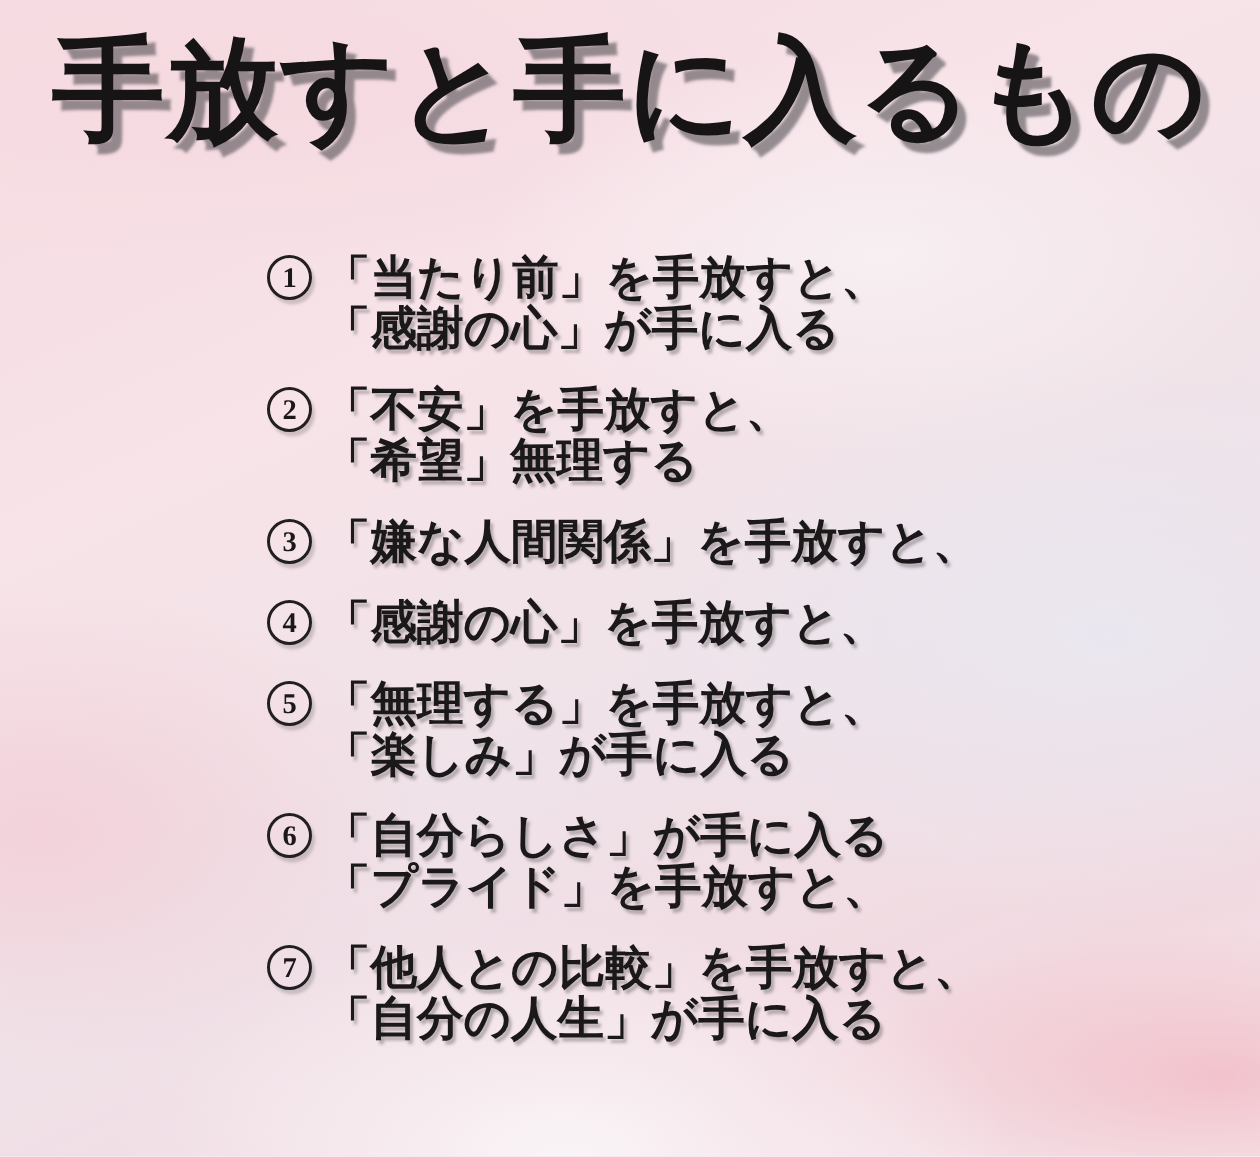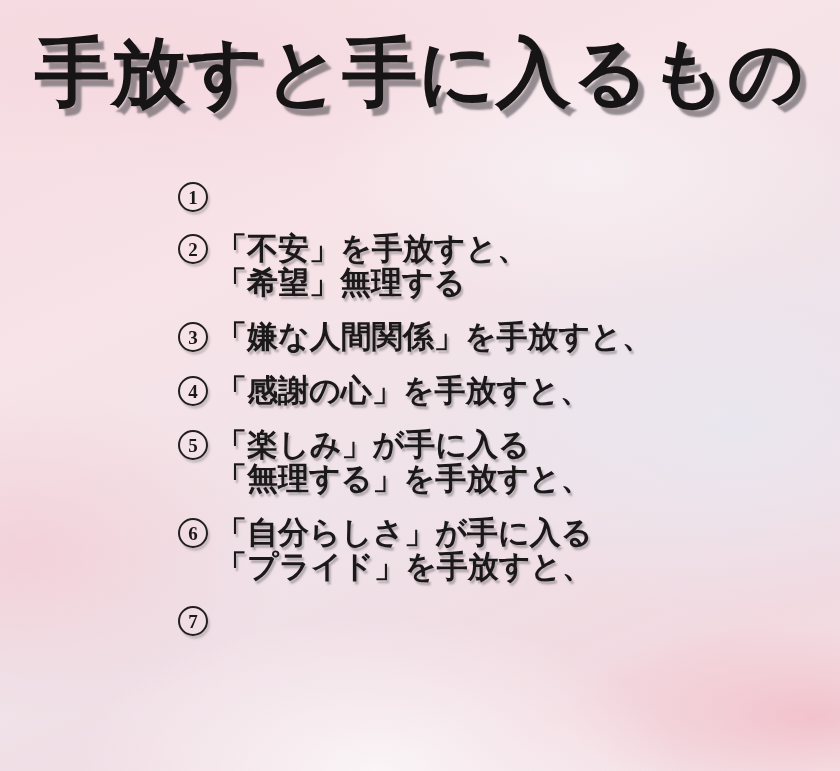--- a/index.html
+++ b/index.html
@@ -16,21 +16,21 @@
       radial-gradient(ellipse 45% 25% at 70% 22%, rgba(247,241,244,0.85), rgba(247,241,244,0) 70%),
       radial-gradient(ellipse 50% 28% at 45% 100%, rgba(250,246,248,0.95), rgba(250,246,248,0) 72%),
       radial-gradient(ellipse 42% 18% at 97% 93%, rgba(242,183,194,0.75), rgba(242,183,194,0) 70%),
       radial-gradient(ellipse 45% 30% at 3% 72%, rgba(243,206,215,0.85), rgba(243,206,215,0) 70%),
       radial-gradient(ellipse 60% 20% at 20% 8%, rgba(245,216,223,0.8), rgba(245,216,223,0) 75%),
       linear-gradient(155deg, #f6dce2 0%, #f7e3e8 32%, #efe3e9 58%, #f2d9e0 84%, #f5eaee 100%);
     color: #1b181a;
   }
 
   .title {
-    margin: 16px;
+    margin: 4px;
     padding-top: 12px;
     text-align: center;
     font-size: 75px;
     font-weight: 700;
     letter-spacing: 1px;
     line-height: 1.2;
     color: #171415;
     text-shadow: 6px 7px 2px rgba(95, 90, 95, 0.65);
   }
 
@@ -78,20 +78,24 @@
 
 <div class="canvas">
   <h1 class="title">手放すと手に入るもの</h1>
 
   <div class="list">
 
     <div class="item">
       <span class="num">
           <span>1</span>
         </span>
+      <div class="lines">
+        <div class="line">「当たり前」を手放すと、</div>
+        <div class="line">「感謝の心」が手に入る</div>
+      </div>
     </div>
 
     <div class="item">
       <span class="num">
           <span>2</span>
         </span>
       <div class="lines">
         <div class="line">「不安」を手放すと、</div>
         <div class="line">「希望」無理する</div>
       </div>
@@ -113,35 +117,39 @@
       <div class="lines">
         <div class="line">「感謝の心」を手放すと、</div>
       </div>
     </div>
 
     <div class="item">
       <span class="num">
           <span>5</span>
         </span>
       <div class="lines">
+        <div class="line">「無理する」を手放すと、</div>
         <div class="line">「楽しみ」が手に入る</div>
-        <div class="line">「無理する」を手放すと、</div>
       </div>
     </div>
 
     <div class="item">
       <span class="num">
           <span>6</span>
         </span>
       <div class="lines">
         <div class="line">「自分らしさ」が手に入る</div>
         <div class="line">「プライド」を手放すと、</div>
       </div>
     </div>
 
     <div class="item">
       <span class="num">
           <span>7</span>
         </span>
+      <div class="lines">
+        <div class="line">「他人との比較」を手放すと、</div>
+        <div class="line">「自分の人生」が手に入る</div>
+      </div>
     </div>
 
   </div>
 </div>
 
 </body></html>

